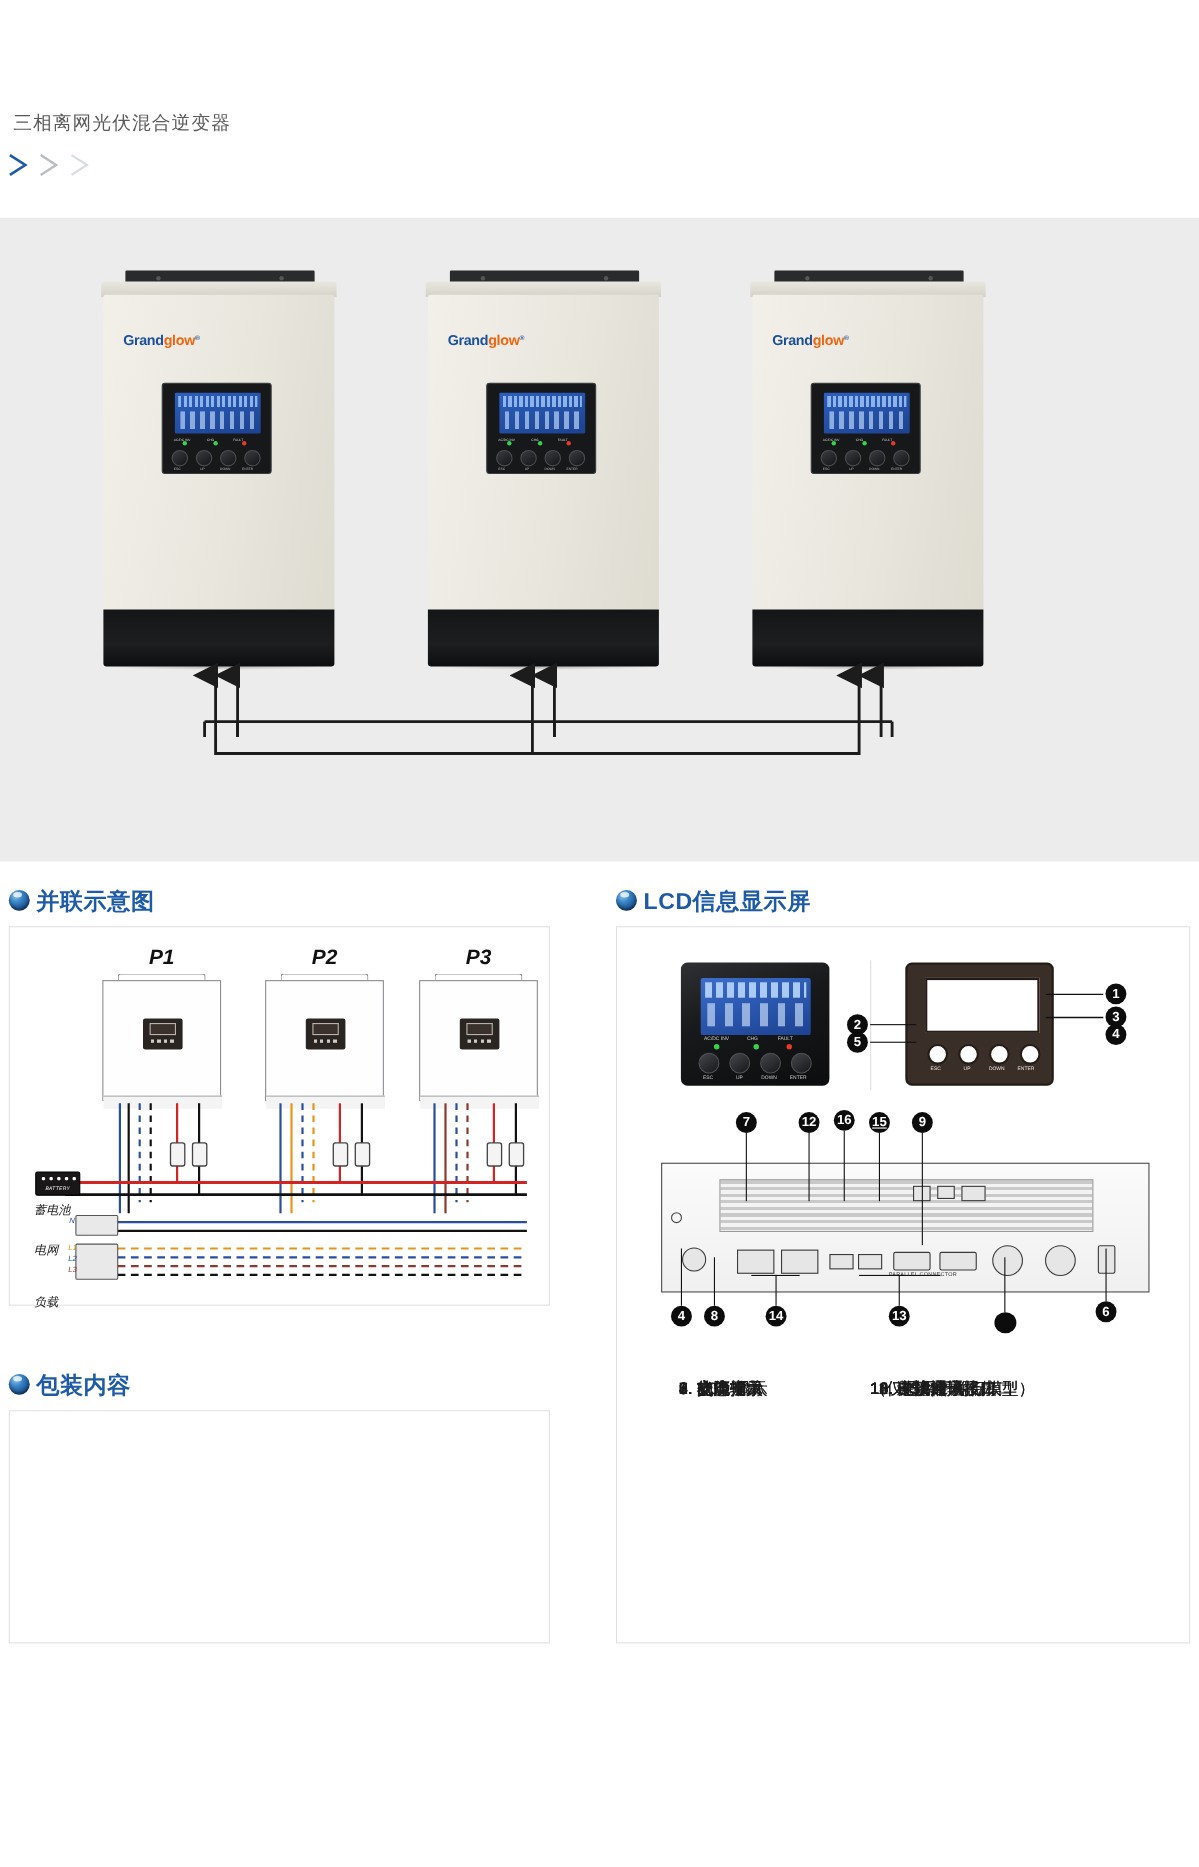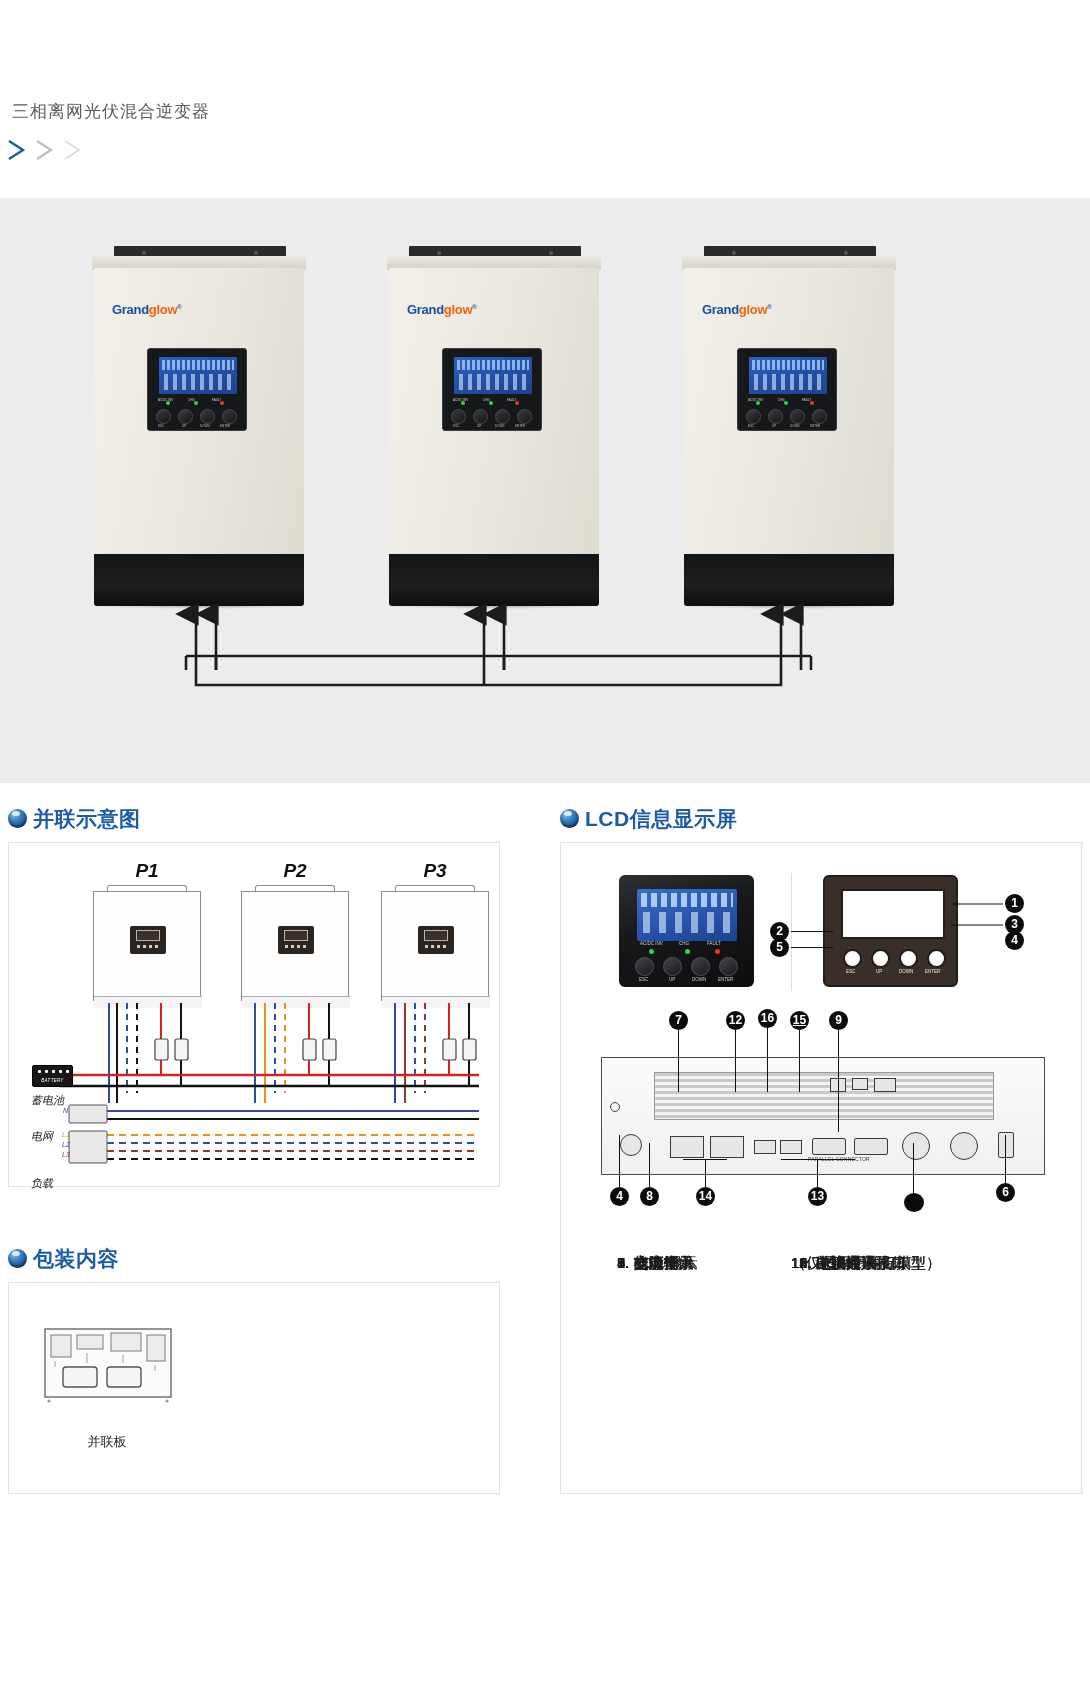--- a/index.html
+++ b/index.html
@@ -471,42 +471,20 @@
   </div>
 </div>
 
 <div class="sec-h" style="left:8px; top:1245px;">
   <span class="sec-bullet"></span>
   <span class="sec-t">包装内容</span>
 </div>
 
 <div class="card" style="left:8px; top:1282px; width:492px; height:212px;">
 
-  <div class="pk-item" style="left:18px; top:28px; width:160px; height:150px;">
-    <svg width="160" height="110">
-      <rect x="18" y="18" width="126" height="68" fill="#fbfbfb" stroke="#6a6a6a" stroke-width="1.4"></rect>
-      <rect x="24" y="24" width="20" height="22" fill="#ececec" stroke="#7a7a7a"></rect>
-      <rect x="50" y="24" width="26" height="14" fill="#ececec" stroke="#7a7a7a"></rect>
-      <rect x="84" y="22" width="30" height="18" fill="#ececec" stroke="#7a7a7a"></rect>
-      <rect x="120" y="24" width="18" height="26" fill="#ececec" stroke="#7a7a7a"></rect>
-      <rect x="36" y="56" width="34" height="20" rx="3" fill="#f5f5f5" stroke="#555" stroke-width="1.4"></rect>
-      <rect x="80" y="56" width="34" height="20" rx="3" fill="#f5f5f5" stroke="#555" stroke-width="1.4"></rect>
-      <g stroke="#8a8a8a" stroke-width="0.8">
-        <line x1="28" y1="50" x2="28" y2="56"></line>
-          <line x1="60" y1="42" x2="60" y2="52"></line>
-        <line x1="96" y1="44" x2="96" y2="52"></line>
-          <line x1="128" y1="54" x2="128" y2="60"></line>
-      </g>
-      <g fill="#9a9a9a">
-          <circle cx="22" cy="90" r="1.6"></circle>
-          <circle cx="140" cy="90" r="1.6"></circle>
-        </g>
-    </svg>
-    <div class="pk-cap" style="top:122px;">并联板</div>
-  </div>
 
 
 </div>
 
 <div class="sec-h" style="left:560px; top:805px;">
   <span class="sec-bullet"></span>
   <span class="sec-t">LCD信息显示屏</span>
 </div>
 
 <div class="card" style="left:560px; top:842px; width:522px; height:652px;">

